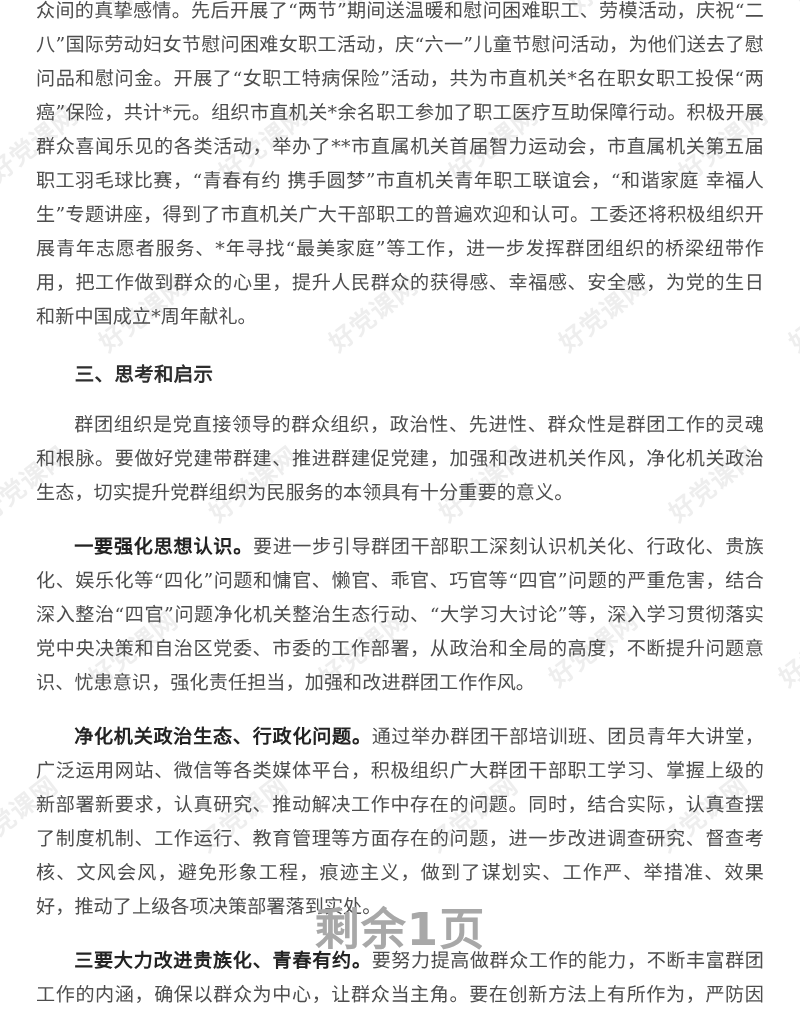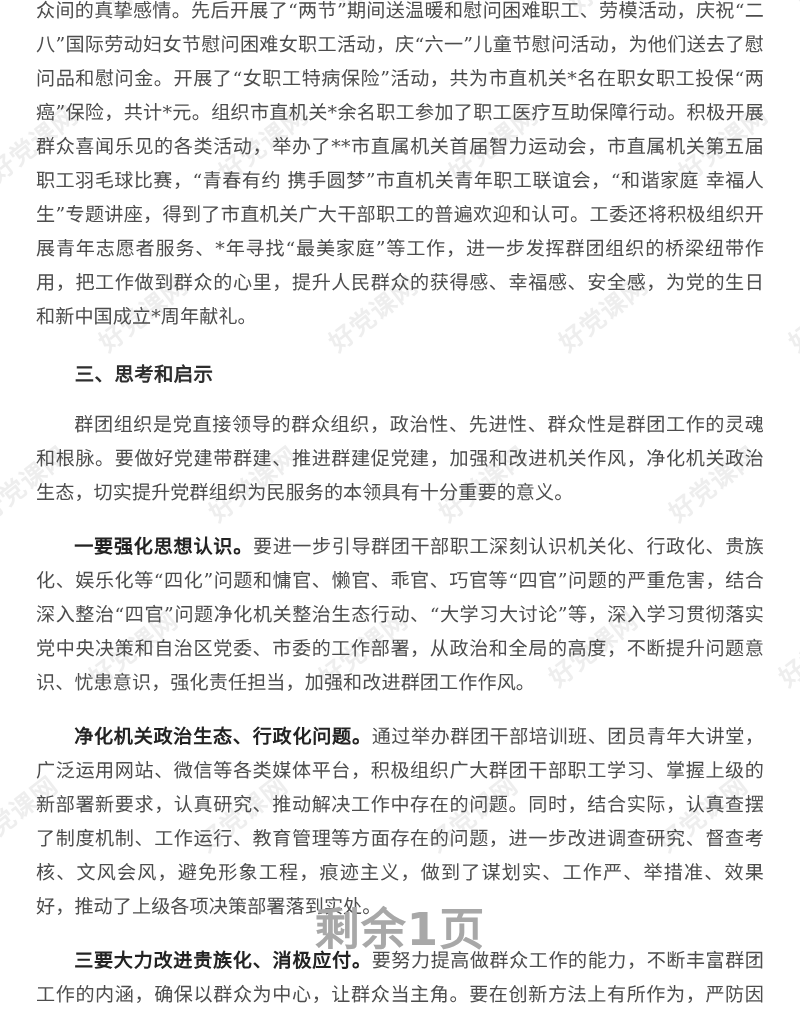--- a/index.html
+++ b/index.html
@@ -148,21 +148,21 @@
       <p class="body">众间的真挚感情。先后开展了“两节”期间送温暖和慰问困难职工、劳模活动，庆祝“二八”国际劳动妇女节慰问困难女职工活动，庆“六一”儿童节慰问活动，为他们送去了慰问品和慰问金。开展了“女职工特病保险”活动，共为市直机关*名在职女职工投保“两癌”保险，共计*元。组织市直机关*余名职工参加了职工医疗互助保障行动。积极开展群众喜闻乐见的各类活动，举办了**市直属机关首届智力运动会，市直属机关第五届职工羽毛球比赛，“青春有约 携手圆梦”市直机关青年职工联谊会，“和谐家庭 幸福人生”专题讲座，得到了市直机关广大干部职工的普遍欢迎和认可。工委还将积极组织开展青年志愿者服务、*年寻找“最美家庭”等工作，进一步发挥群团组织的桥梁纽带作用，把工作做到群众的心里，提升人民群众的获得感、幸福感、安全感，为党的生日和新中国成立*周年献礼。</p>
 
       <h2 class="heading">三、思考和启示</h2>
 
       <p class="body indent">群团组织是党直接领导的群众组织，政治性、先进性、群众性是群团工作的灵魂和根脉。要做好党建带群建、推进群建促党建，加强和改进机关作风，净化机关政治生态，切实提升党群组织为民服务的本领具有十分重要的意义。</p>
 
       <p class="body indent spaced"><span class="lead">一要强化思想认识。</span><span>要进一步引导群团干部职工深刻认识机关化、行政化、贵族化、娱乐化等“四化”问题和慵官、懒官、乖官、巧官等“四官”问题的严重危害，结合深入整治“四官”问题净化机关整治生态行动、“大学习大讨论”等，深入学习贯彻落实党中央决策和自治区党委、市委的工作部署，从政治和全局的高度，不断提升问题意识、忧患意识，强化责任担当，加强和改进群团工作作风。</span></p>
 
       <p class="body indent spaced"><span class="lead">净化机关政治生态、行政化问题。</span><span>通过举办群团干部培训班、团员青年大讲堂，广泛运用网站、微信等各类媒体平台，积极组织广大群团干部职工学习、掌握上级的新部署新要求，认真研究、推动解决工作中存在的问题。同时，结合实际，认真查摆了制度机制、工作运行、教育管理等方面存在的问题，进一步改进调查研究、督查考核、文风会风，避免形象工程，痕迹主义，做到了谋划实、工作严、举措准、效果好，推动了上级各项决策部署落到实处。</span></p>
 
-      <p class="body indent spaced"><span class="lead">三要大力改进贵族化、消极应付。</span><span>要努力提高做群众工作的能力，不断丰富群团工作的内涵，确保以群众为中心，让群众当主角。要在创新方法上有所作为，严防因循守旧、墨守成规、消极应付、回避矛盾等问题出现，要主动出击，积极为各项工作的推进出主意、想办法、提思路，开展活动既要保持内容上的政治性和先进性，又要在形式上确保群众喜闻乐见，切实提升活动的效果。要围绕中心、服务大局，在服务高质量发展、全面从严治党、助力平安建设、推进乡村振兴等工作上有所作为。</span></p>
+      <p class="body indent spaced"><span class="lead">三要大力改进贵族化、青春有约。</span><span>要努力提高做群众工作的能力，不断丰富群团工作的内涵，确保以群众为中心，让群众当主角。要在创新方法上有所作为，严防因循守旧、墨守成规、消极应付、回避矛盾等问题出现，要主动出击，积极为各项工作的推进出主意、想办法、提思路，开展活动既要保持内容上的政治性和先进性，又要在形式上确保群众喜闻乐见，切实提升活动的效果。要围绕中心、服务大局，在服务高质量发展、全面从严治党、助力平安建设、推进乡村振兴等工作上有所作为。</span></p>
 
     </div>
   </div>
 
   <div class="banner">
     <span class="banner-text">剩余1页</span>
   </div>
 
 </div>
 

